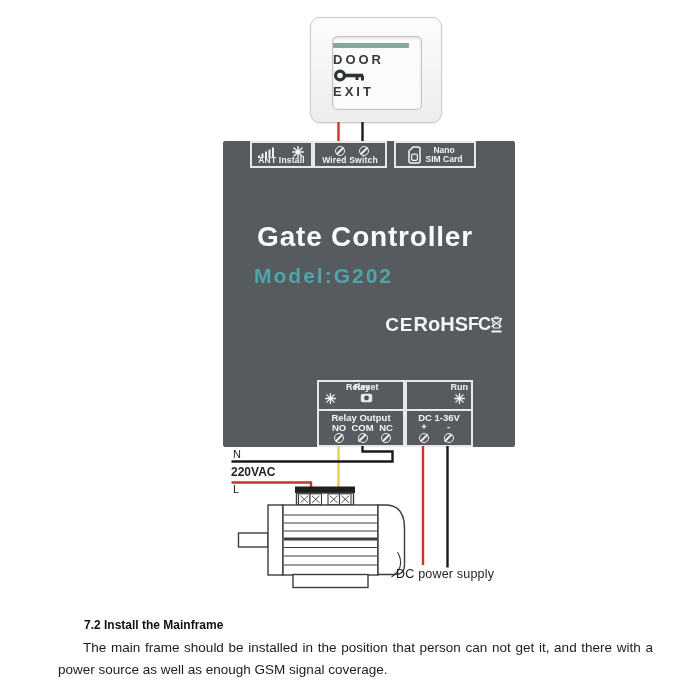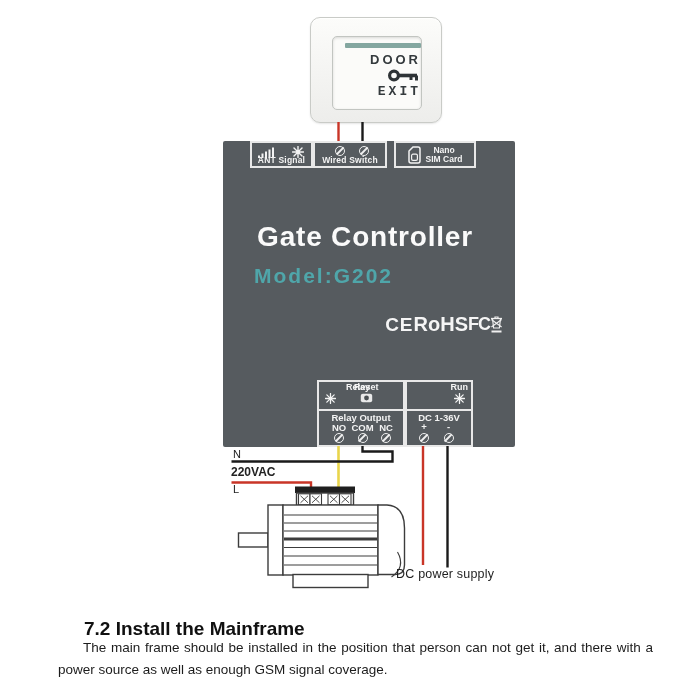--- a/index.html
+++ b/index.html
@@ -13,26 +13,26 @@
   .exit-btn {
     position:absolute; left:310px; top:17px; width:132px; height:106px;
     background:linear-gradient(180deg,#fcfcfa 0%,#ededeb 100%);
     border:1px solid #c9cbc7; border-radius:10px;
     box-shadow:0 1px 2px rgba(0,0,0,.10), inset 0 1px 1px rgba(255,255,255,.9);
   }
   .exit-inner {
     position:absolute; left:21px; top:18px; width:90px; height:74px;
     background:#fbfbf9; border:1px solid #c2c5c1; border-radius:5px;
     box-shadow:inset 0 1px 3px rgba(0,0,0,.14);
-    display:flex; flex-direction:column; align-items:flex-end;
+    display:flex; flex-direction:column; align-items:flex-start;
   }
   .exit-bar { width:76px; height:5px; margin-top:6px; border-radius:1px; background:var(--button-bar-teal,#84a7a0); }
   .exit-txt { font-size:13px; font-weight:bold; letter-spacing:3px; color:#343a3d; }
   .exit-door { margin-top:4px; }
-  .exit-exit { margin-top:0px;font-family:Liberation Mono, monospace; }
+  .exit-exit { margin-top:0px; }
 
   
   .ctrl {
     position:absolute; left:223px; top:141px; width:292px; height:306px;
     background:var(--controller-body,#565b5f); color:#f2f2f2; border-radius:2px;
   }
   .port-box {
     position:absolute; top:0; height:27px; border:2px solid #e8e8e8;
   }
   .port-label { position:absolute; left:0; right:0; bottom:1px; text-align:center;
@@ -75,21 +75,21 @@
   .row-title { position:absolute; left:0; right:0; text-align:center; font-size:9.5px; font-weight:bold; white-space:nowrap; color:#f3f3f3; }
   .t-label { position:absolute; transform:translateX(-50%); font-size:9.5px; font-weight:bold; color:#f3f3f3; }
 
   
   .w-label { position:absolute; color:#222; font-size:11px; }
   .lbl-n   { left:233px; top:448px; }
   .lbl-vac { left:231px; top:465px; font-weight:bold; font-size:12px; }
   .lbl-l   { left:233px; top:483px; }
   .lbl-dc  { left:396px; top:567px; font-size:12.5px; letter-spacing:.2px; color:#1e1e1e; }
 
-  .foot-head { position:absolute; left:84px; top:618px; font-size:19px; font-weight:bold; color:#101010; }
+  .foot-head { position:absolute; left:84px; top:618px; font-size:12px; font-weight:bold; color:#101010; }
   .foot-para {
     position:absolute; left:58px; top:637px; width:595px;
     font-size:13.5px; line-height:21.5px; color:#1c1c1c; text-indent:25px; text-align:justify;
   }
 
   svg.overlay { position:absolute; left:0; top:0; pointer-events:none; }
 </style>
 </head>
 <body>
 
@@ -115,21 +115,21 @@
         <rect x="0" y="8.5" width="2" height="2.5" fill="#f3f3f3"></rect>
         <rect x="3.5" y="6.5" width="2" height="4.5" fill="#f3f3f3"></rect>
         <rect x="7" y="4.5" width="2" height="6.5" fill="#f3f3f3"></rect>
         <rect x="10.5" y="2.5" width="2" height="8.5" fill="#f3f3f3"></rect>
         <rect x="14" y="0.5" width="2" height="10.5" fill="#f3f3f3"></rect>
       </svg>
       <svg class="overlay" style="left:40px;top:3px;" width="12" height="12" viewBox="0 0 12 12">
         <path d="M6 0.5 V11.5 M0.5 6 H11.5 M2 2 L10 10 M10 2 L2 10" stroke="#f3f3f3" stroke-width="1.4" stroke-linecap="round"></path>
         <circle cx="6" cy="6" r="1.6" fill="#f3f3f3"></circle>
       </svg>
-      <div class="port-label">ANT Signal</div>
+      <div class="port-label">ANT Install</div>
     </div>
 
     <div class="port-box sim-box">
       <svg width="13" height="18" viewBox="0 0 13 18">
         <path d="M5 1 h5 a2 2 0 0 1 2 2 v12 a2 2 0 0 1 -2 2 h-7 a2 2 0 0 1 -2 -2 V5 z" fill="none" stroke="#f3f3f3" stroke-width="1.5"></path>
         <rect x="3.6" y="8.2" width="5.8" height="6.2" rx="1.4" fill="none" stroke="#f3f3f3" stroke-width="1.2"></rect>
       </svg>
       <div class="sim-text">
         <div>Nano</div>
         <div>SIM Card</div>

